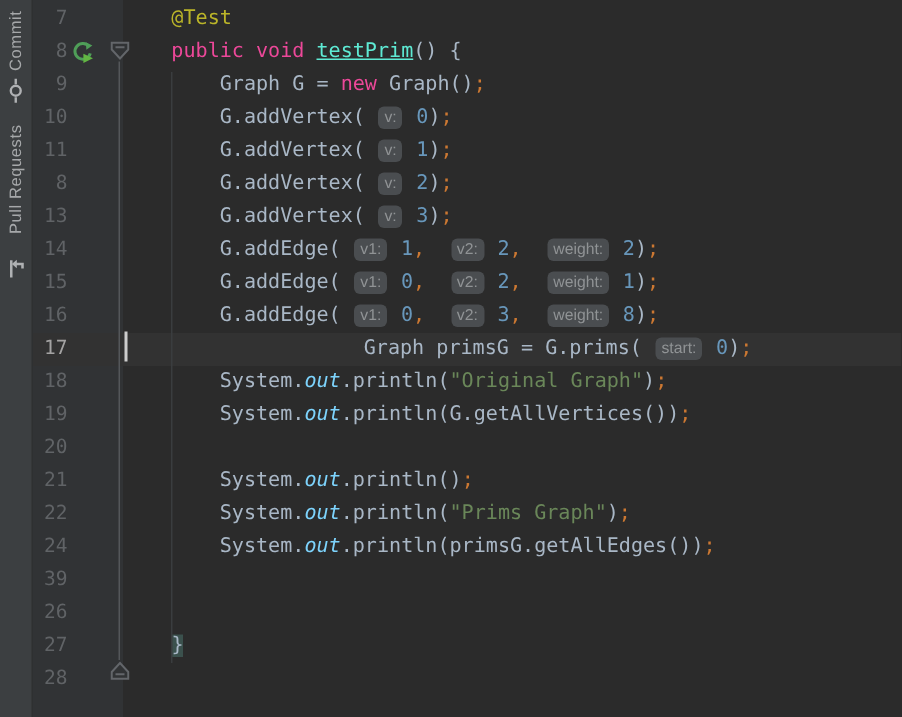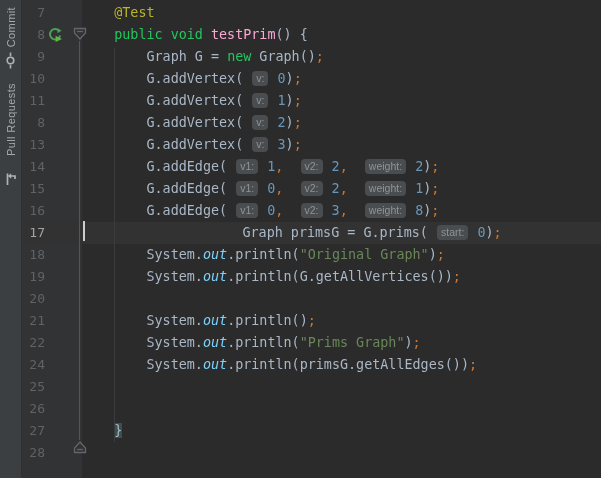--- a/index.html
+++ b/index.html
@@ -27,22 +27,22 @@
   .row { display:flex; height:22px; line-height:22px; }
   .row.current { background:#323232;gap:32px; }
   .lnum { width:24px; text-align:right; padding-right:1px; color:#606366;
           font-size:13px; flex:0 0 24px; }
   .row.current .lnum { color:#A4A3A3; }
   .gslot { width:18px; flex:0 0 18px; display:flex; align-items:center; justify-content:center; }
   .fslot { width:18px; flex:0 0 18px; }
   .code { white-space:pre; font-size:13.4px; }
 
   .tok-d { color:#A9B7C6; }
-  .tok-k { color:#22c55e; }
-  .tok-m { color:#f9a8d4; }
+  .tok-k { color:#ec4899; }
+  .tok-m { color:#5eead4;text-decoration:underline; }
   .tok-a { color:#BBB529; }
   .tok-n { color:#6897BB; }
   .tok-s { color:#6A8759; }
   .tok-p { color:#CC7832; }
   .tok-f { color:#7dd3fc; font-style:italic; }
   .tok-b { color:#A9B7C6; background:#3B514D; }
 
   .chip { display:inline-block; background:#4A4D50; color:#909395;
           font-family:"Liberation Sans", sans-serif; font-size:10.5px;
           line-height:15px; border-radius:4px; padding:0 4px; margin:0 1px;
@@ -181,21 +181,21 @@
         <span class="fslot"></span>
         <span class="code"><span class="tok-d">        System.</span><span class="tok-f">out</span><span class="tok-d">.println(</span><span class="tok-s">"Prims Graph"</span><span class="tok-d">)</span><span class="tok-p">;</span></span>
       </div>
       <div class="row">
         <span class="lnum">24</span>
         <span class="gslot"></span>
         <span class="fslot"></span>
         <span class="code"><span class="tok-d">        System.</span><span class="tok-f">out</span><span class="tok-d">.println(primsG.getAllEdges())</span><span class="tok-p">;</span></span>
       </div>
       <div class="row">
-        <span class="lnum">25</span>
+        <span class="lnum">39</span>
         <span class="gslot"></span>
         <span class="fslot"></span>
         <span class="code"></span>
       </div>
       <div class="row">
         <span class="lnum">26</span>
         <span class="gslot"></span>
         <span class="fslot"></span>
         <span class="code"></span>
       </div>

